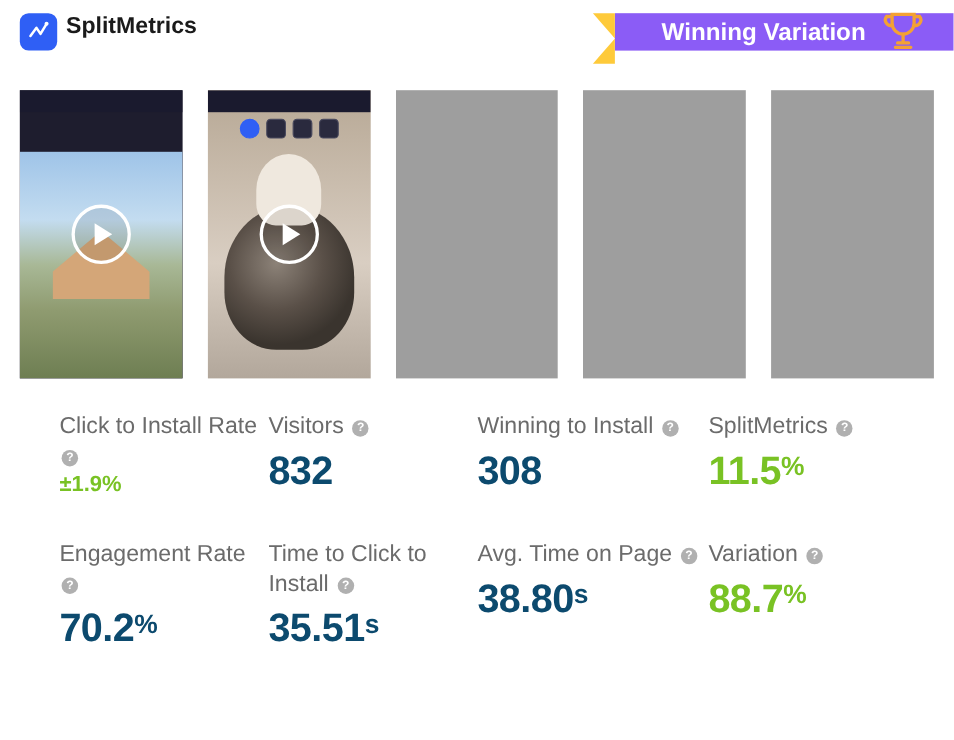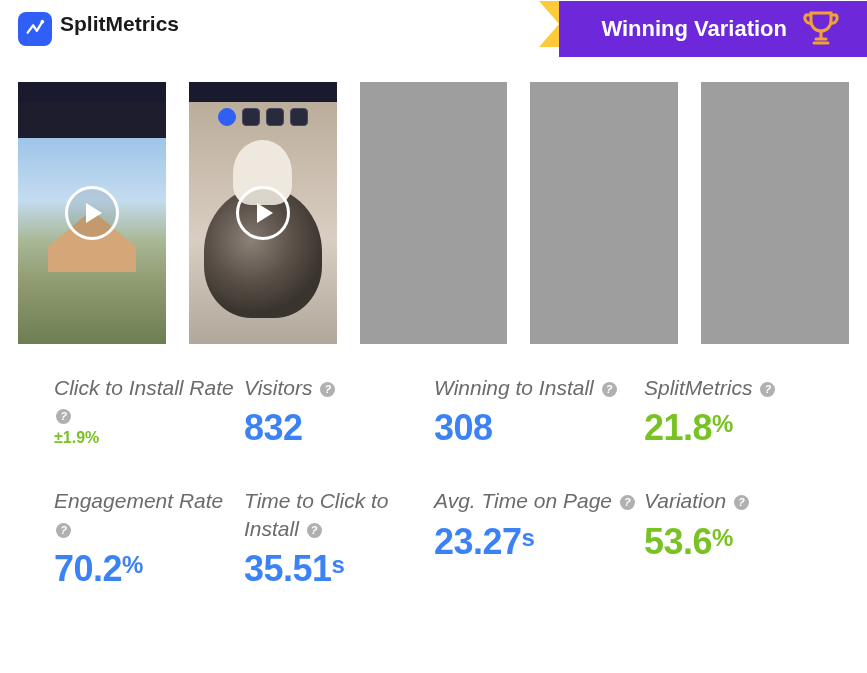--- a/index.html
+++ b/index.html
@@ -32,22 +32,22 @@
       justify-content: center;
     }
     .logo-icon svg { width: 22px; height: 22px; }
     .logo-text {
       font-size: 21px;
       font-weight: 700;
       color: #1a1a1a;
     }
     .ribbon {
       position: relative;
-      height: 56px;
-      background: #6d28d9;
+      height: 34px;
+      background: #8b5cf6;
       display: flex;
       align-items: center;
       padding: 0 80px 0 42px;
       color: #fff;
       font-weight: 700;
       font-size: 22px;
     }
     .ribbon::before {
       content: "";
       position: absolute;
@@ -157,50 +157,49 @@
     .metrics-grid {
       display: grid;
       grid-template-columns: 190px 190px 210px 180px;
       row-gap: 38px;
     }
     .metric-label {
       color: #6b6b6b;
       font-size: 21px;
       line-height: 1.3;
       font-weight: 400;
-      font-style: italic;
     }
     .metric-label .help {
       display: inline-block;
       width: 15px; height: 15px;
       border-radius: 50%;
       background: #b0b0b0;
       color: #fff;
       font-size: 11px;
       font-weight: 700;
       text-align: center;
       line-height: 15px;
       vertical-align: 2px;
       margin-left: 2px;
     }
     .metric-value {
       font-size: 36px;
       font-weight: 800;
-      color: #3b82f6;
+      color: #0c4a6e;
       margin-top: 6px;
       letter-spacing: -0.5px;
     }
     .metric-value.green { color: #79C224; }
     .metric-value .unit {
       font-size: 24px;
       font-weight: 800;
       vertical-align: 8px;
     }
     .metric-margin {
-      font-size: 16px;
+      font-size: 20px;
       color: #79C224;
       font-weight: 600;
       margin-top: 0px;
     }
   </style>
 </head>
 <body>
 
 <div class="header">
   <div class="logo-wrap">
@@ -256,33 +255,33 @@
     <div>
       <div class="metric-label"><span>Visitors</span> <span class="help">?</span></div>
       <div class="metric-value"><span>832</span></div>
     </div>
     <div>
       <div class="metric-label"><span>Winning to Install</span> <span class="help">?</span></div>
       <div class="metric-value"><span>308</span></div>
     </div>
     <div>
       <div class="metric-label"><span>SplitMetrics</span> <span class="help">?</span></div>
-      <div class="metric-value green"><span>21.8</span><span class="unit">%</span></div>
+      <div class="metric-value green"><span>11.5</span><span class="unit">%</span></div>
     </div>
 
     <div>
       <div class="metric-label"><span>Engagement Rate</span> <span class="help">?</span></div>
       <div class="metric-value"><span>70.2</span><span class="unit">%</span></div>
     </div>
     <div>
       <div class="metric-label"><span>Time to Click to Install</span> <span class="help">?</span></div>
       <div class="metric-value"><span>35.51</span><span class="unit">s</span></div>
     </div>
     <div>
       <div class="metric-label"><span>Avg. Time on Page</span> <span class="help">?</span></div>
-      <div class="metric-value"><span>23.27</span><span class="unit">s</span></div>
+      <div class="metric-value"><span>38.80</span><span class="unit">s</span></div>
     </div>
     <div>
       <div class="metric-label"><span>Variation</span> <span class="help">?</span></div>
-      <div class="metric-value green"><span>53.6</span><span class="unit">%</span></div>
+      <div class="metric-value green"><span>88.7</span><span class="unit">%</span></div>
     </div>
   </div>
 </div>
 
 </body></html>

